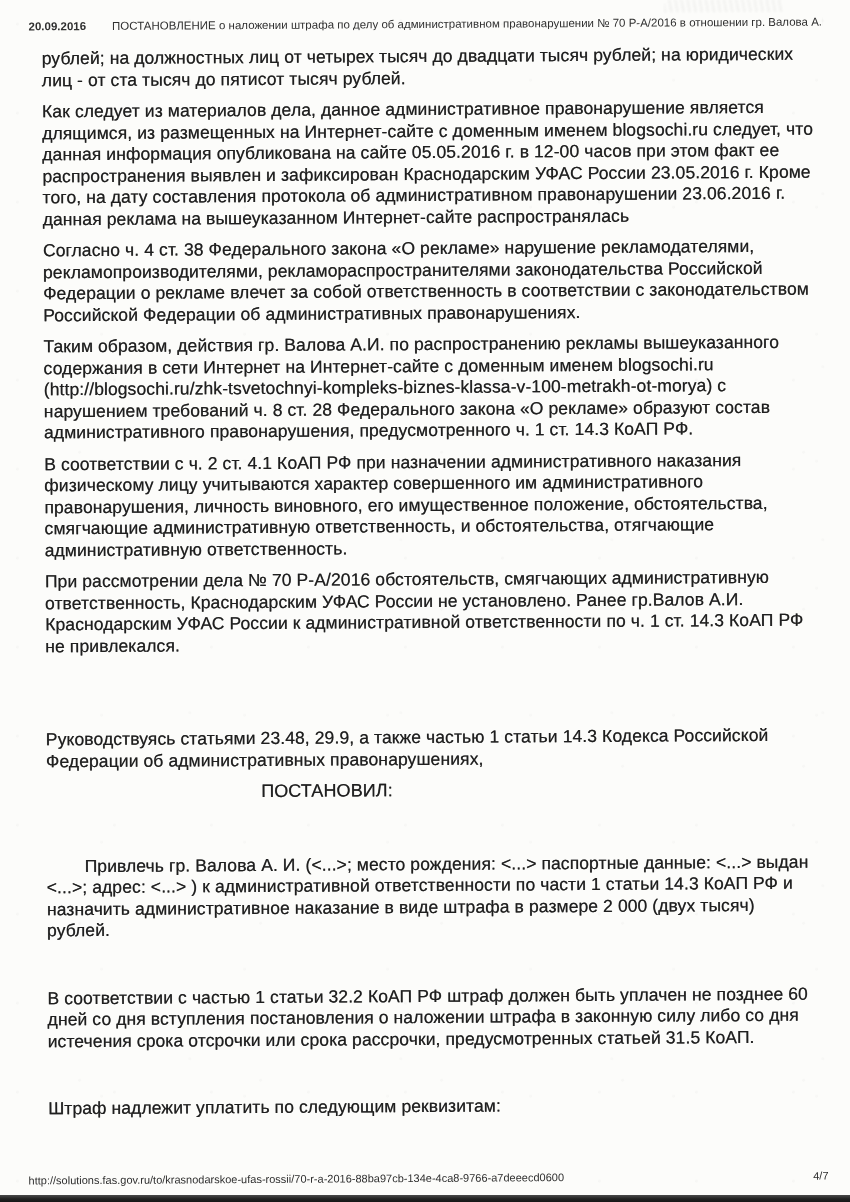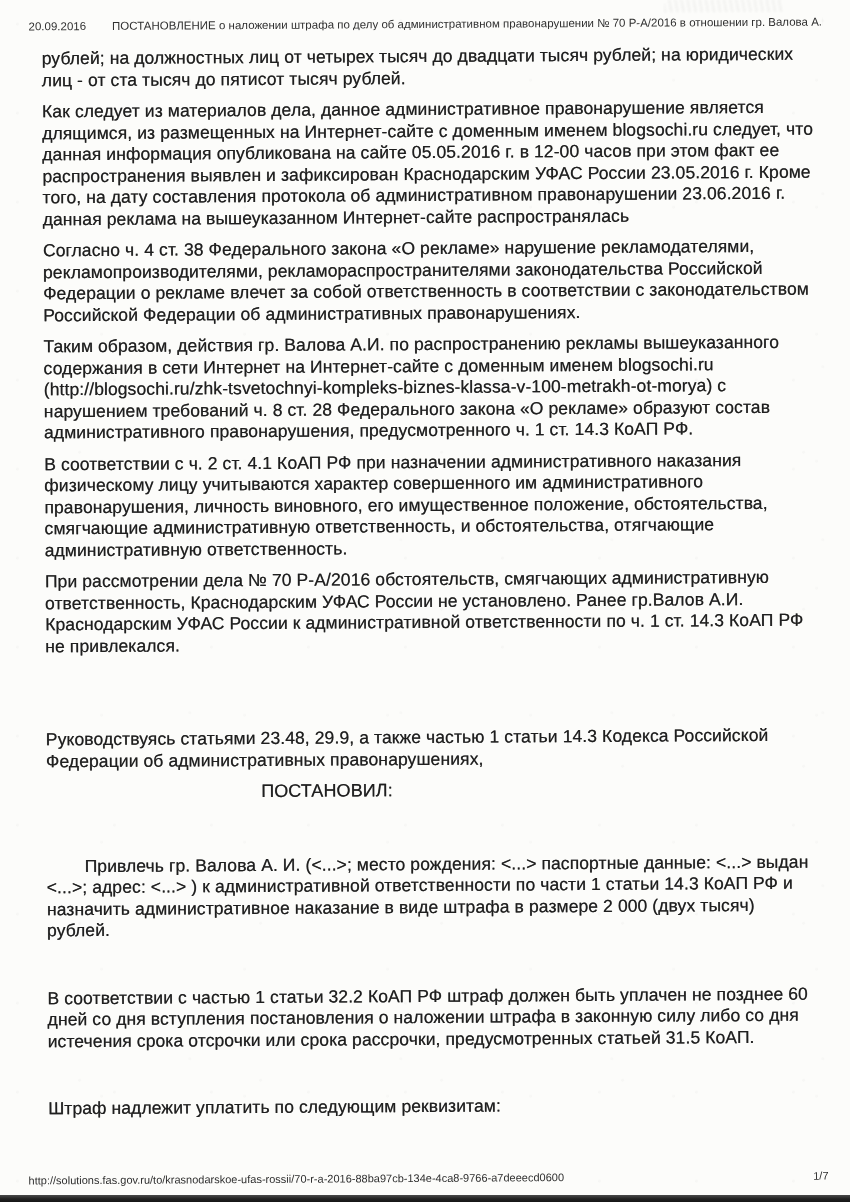--- a/index.html
+++ b/index.html
@@ -53,21 +53,21 @@
     left: 32px;
     right: 24px;
     display: flex;
     align-items: baseline;
     gap: 26px;
     font-size: 11.5px;
     color: #303030;
     white-space: nowrap;
     overflow: hidden;
   }
-  .print-header .date { flex: 0 0 auto; }
+  .print-header .date { flex: 0 0 auto; font-weight: bold; }
   .print-header .title { flex: 0 1 auto; overflow: hidden; text-overflow: clip; }
   .content {
     position: absolute;
     top: 46px;
     left: 45px;
     width: 775px;
     font-size: 17.5px;
     line-height: 21.5px;
     color: #1f1f1f;
     letter-spacing: 0.1px;
@@ -127,19 +127,19 @@
       <p>При рассмотрении дела № 70 Р-А/2016 обстоятельств, смягчающих административную ответственность, Краснодарским УФАС России не установлено. Ранее гр.Валов А.И. Краснодарским УФАС России к административной ответственности по ч. 1 ст. 14.3 КоАП РФ не привлекался.</p>
       <p class="gap-xl">Руководствуясь статьями 23.48, 29.9, а также частью 1 статьи 14.3 Кодекса Российской Федерации об административных правонарушениях,</p>
       <p class="resolution-heading">ПОСТАНОВИЛ:</p>
       <p class="indent-first">Привлечь гр. Валова А. И. (&lt;...&gt;; место рождения: &lt;...&gt; паспортные данные: &lt;...&gt; выдан &lt;...&gt;; адрес: &lt;...&gt; ) к административной ответственности по части 1 статьи 14.3 КоАП РФ и назначить административное наказание в виде штрафа в размере 2 000 (двух тысяч) рублей.</p>
       <p class="gap-after-resolution">В соответствии с частью 1 статьи 32.2 КоАП РФ штраф должен быть уплачен не позднее 60 дней со дня вступления постановления о наложении штрафа в законную силу либо со дня истечения срока отсрочки или срока рассрочки, предусмотренных статьей 31.5 КоАП.</p>
       <p class="gap-last">Штраф надлежит уплатить по следующим реквизитам:</p>
     </div>
 
     <div class="print-footer">
       <span>http://solutions.fas.gov.ru/to/krasnodarskoe-ufas-rossii/70-r-a-2016-88ba97cb-134e-4ca8-9766-a7deeecd0600</span>
-      <span>1/7</span>
+      <span>4/7</span>
     </div>
 
   </div>
 
   <div class="scan-edge"></div>
 </div>
 
 </body></html>

